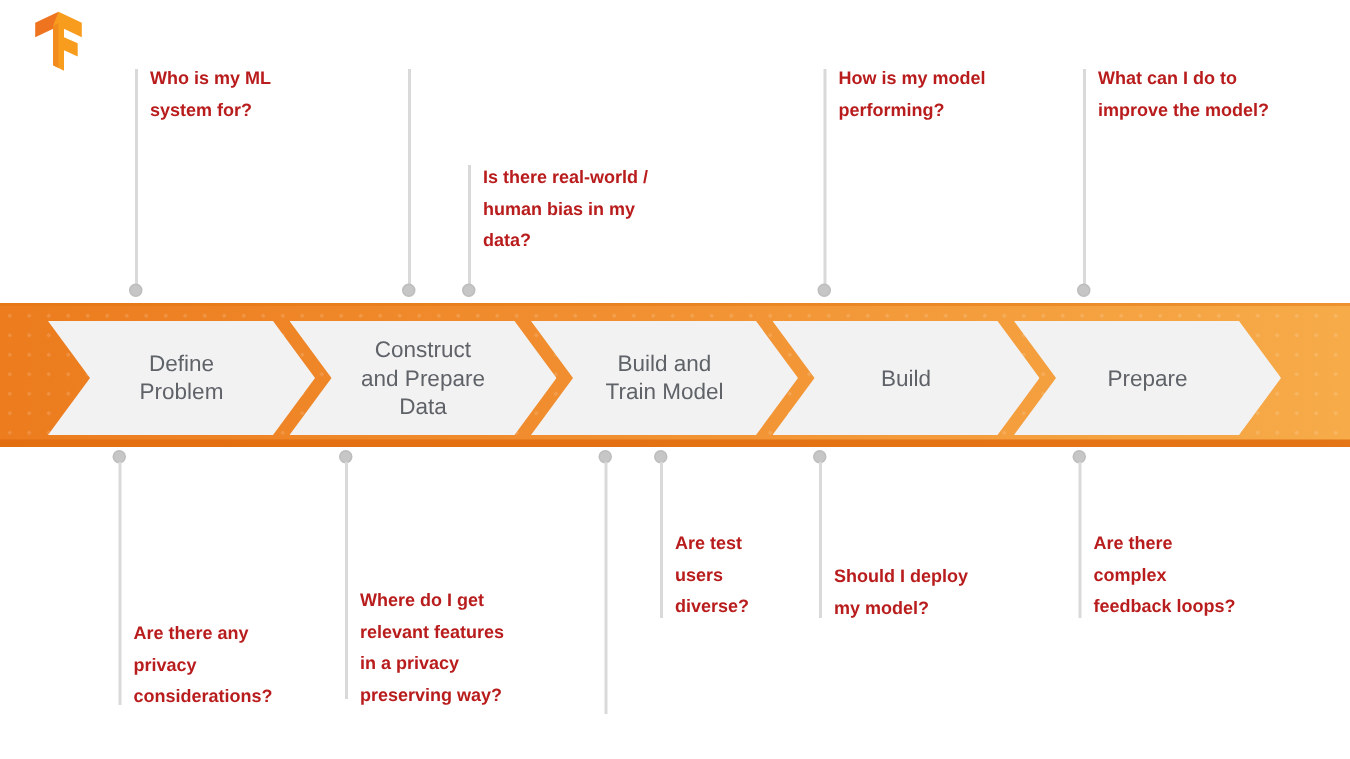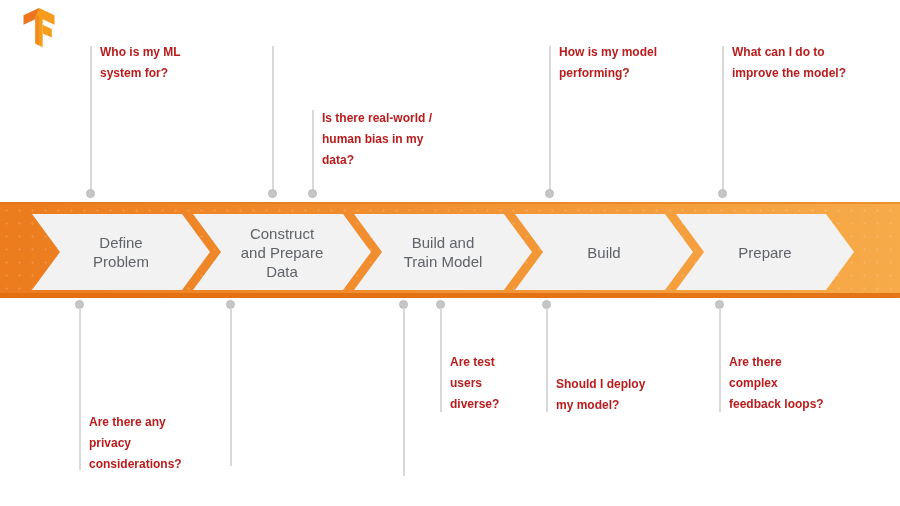--- a/index.html
+++ b/index.html
@@ -145,20 +145,24 @@
 improve the model?</div>
 
   <div class="dot" style="left:75px;  top:300px"></div>
   <div class="vline" style="left:79px;  top:308px; height:162px"></div>
   <div class="q" style="left:89px;  top:412px; width:190px">Are there any
 privacy
 considerations?</div>
 
   <div class="dot" style="left:226px; top:300px"></div>
   <div class="vline" style="left:230px; top:308px; height:158px"></div>
+  <div class="q" style="left:240px; top:390px; width:190px">Where do I get
+relevant features
+in a privacy
+preserving way?</div>
 
   <div class="dot" style="left:399px; top:300px"></div>
   <div class="vline" style="left:403px; top:308px; height:168px"></div>
 
   <div class="dot" style="left:436px; top:300px"></div>
   <div class="vline" style="left:440px; top:308px; height:104px"></div>
   <div class="q" style="left:450px; top:352px; width:120px">Are test
 users
 diverse?</div>
 

